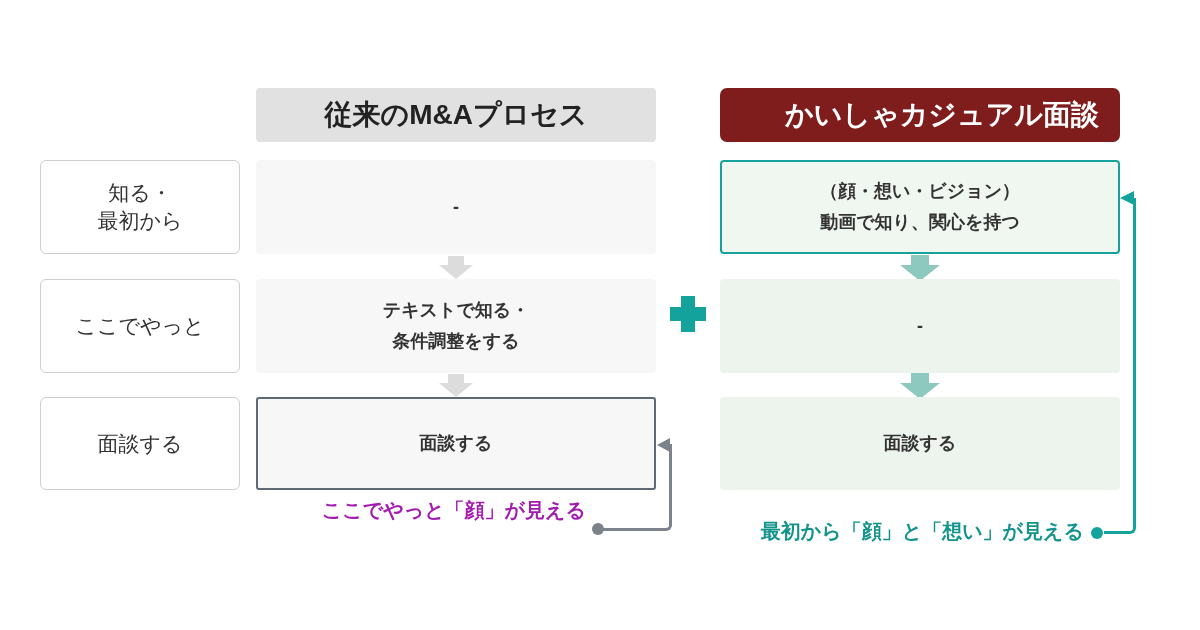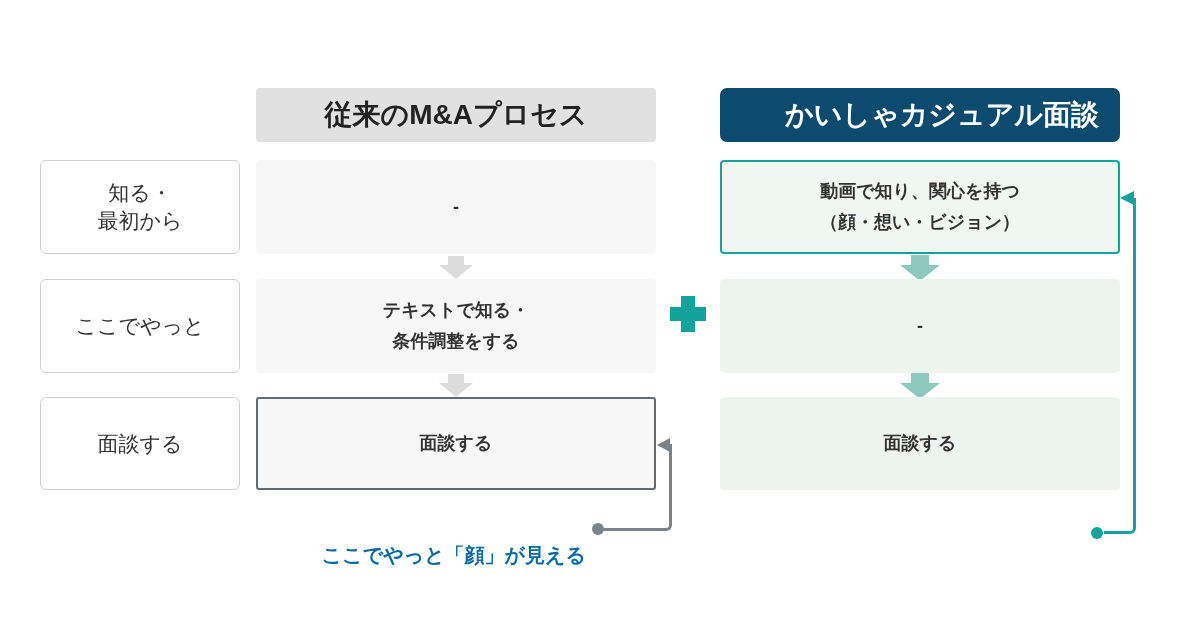--- a/index.html
+++ b/index.html
@@ -18,21 +18,21 @@
   .row-label.r2{top:279px;height:94px;}
   .row-label.r3{top:397px;height:93px;}
 
   
   .col-header{
     position:absolute;top:88px;width:400px;height:54px;
     display:flex;align-items:center;justify-content:center;
     font-size:28px;font-weight:700;box-sizing:border-box;
   }
   .col-header.trad{left:256px;background:#e1e1e1;color:#222;border-radius:4px;}
-  .col-header.casual{left:720px;background:#0c4a6e;color:#ffffff;border-radius:7px;padding-left:44px;}
+  .col-header.casual{left:720px;background:#7f1d1d;color:#ffffff;border-radius:7px;padding-left:44px;}
 
   
   .cell{
     position:absolute;width:400px;box-sizing:border-box;border-radius:4px;
     display:flex;flex-direction:column;align-items:center;justify-content:center;
     font-size:18px;font-weight:700;line-height:31px;color:#333;text-align:center;
   }
   .cell.c-trad{left:256px;background:#f7f7f7;}
   .cell.c-casual{left:720px;background:#edf4ee;}
   .cell.row1{top:160px;height:94px;}
@@ -54,21 +54,21 @@
   .down-arrow.g1{top:256px;} .down-arrow.g2{top:374px;}
   .down-arrow.t1{top:255px;} .down-arrow.t2{top:373px;}
 
   
   .plus-icon{position:absolute;left:670px;top:296px;width:36px;height:36px;}
   .plus-icon .h{position:absolute;left:0;top:11px;width:36px;height:14px;background:#14a39c;}
   .plus-icon .v{position:absolute;left:11px;top:0;width:14px;height:36px;background:#14a39c;}
 
   
   .annotation{position:absolute;font-size:20px;font-weight:700;text-align:right;}
-  .annotation.trad{left:256px;top:542px;width:330px;color:#0369a1;}
+  .annotation.trad{left:256px;top:497px;width:330px;color:#a21caf;}
   .annotation.casual{left:716px;top:518px;width:368px;color:#12948d;}
 
   
   .dot{position:absolute;width:12px;height:12px;border-radius:50%;}
   .dot.gray{left:592px;top:523px;background:#7b828a;}
   .dot.teal{left:1091px;top:527px;background:#14a39c;}
   .l-line{position:absolute;box-sizing:border-box;border-bottom-right-radius:6px;}
   .l-line.gray{left:602px;top:444px;width:70px;height:87px;border-right:3px solid #7b828a;border-bottom:3px solid #7b828a;}
   .l-line.teal{left:1104px;top:198px;width:32px;height:336px;border-right:3px solid #14a39c;border-bottom:3px solid #14a39c;}
   .arrowhead-left{position:absolute;width:0;height:0;border-top:7px solid transparent;border-bottom:7px solid transparent;}
@@ -115,22 +115,22 @@
 
   <div class="plus-icon">
       <div class="h"></div>
       <div class="v"></div>
     </div>
 
   <div class="col-header casual">
     <span>かいしゃカジュアル面談</span>
   </div>
   <div class="cell c-casual row1 casual-video">
+    <span>（顔・想い・ビジョン）</span>
     <span>動画で知り、関心を持つ</span>
-    <span>（顔・想い・ビジョン）</span>
   </div>
   <div class="down-arrow teal t1">
       <div class="stem"></div>
       <div class="head"></div>
     </div>
   <div class="cell c-casual row2">
     <span>-</span>
   </div>
   <div class="down-arrow teal t2">
       <div class="stem"></div>
@@ -138,17 +138,18 @@
     </div>
   <div class="cell c-casual row3">
     <span>面談する</span>
   </div>
 
   <div class="annotation trad">ここでやっと「顔」が見える</div>
   <div class="dot gray"></div>
   <div class="l-line gray"></div>
   <div class="arrowhead-left gray"></div>
 
+  <div class="annotation casual">最初から「顔」と「想い」が見える</div>
   <div class="dot teal"></div>
   <div class="l-line teal"></div>
   <div class="arrowhead-left teal"></div>
 
 </div>
 
 </body></html>

